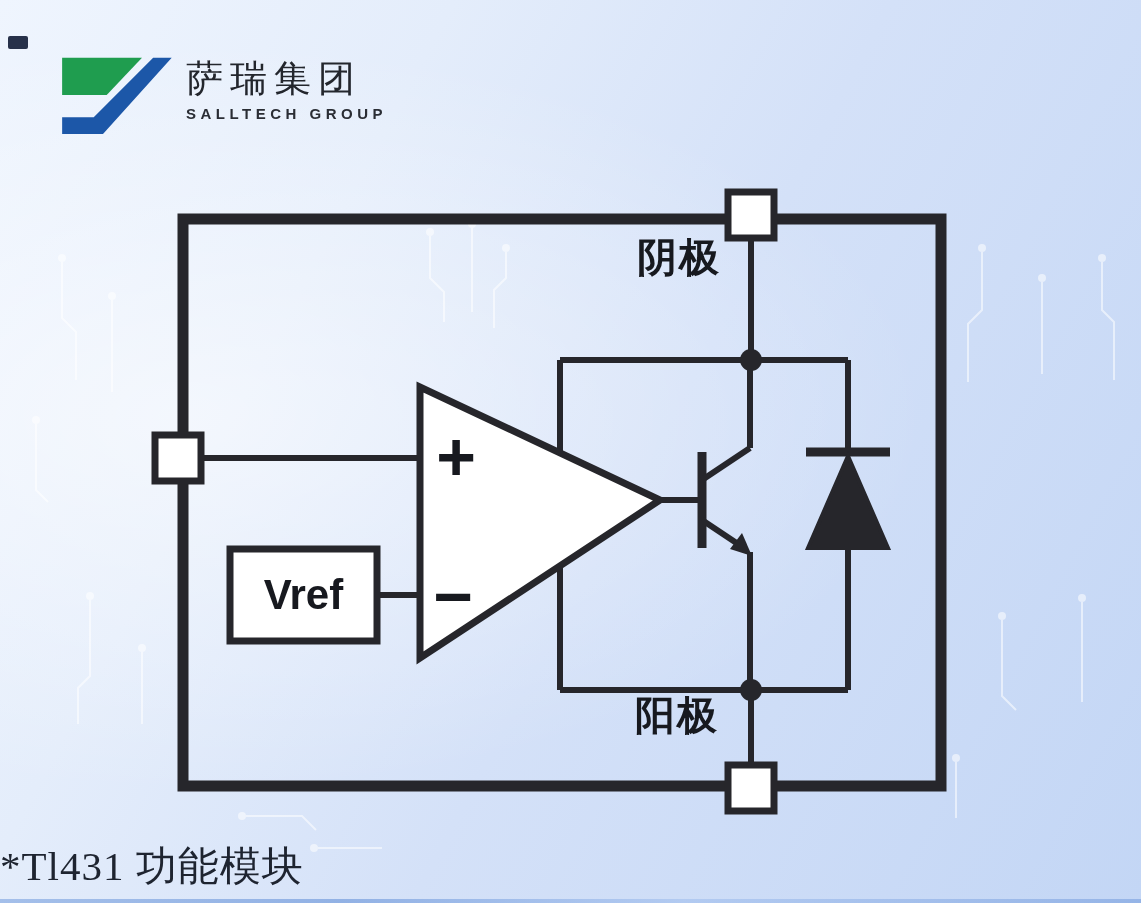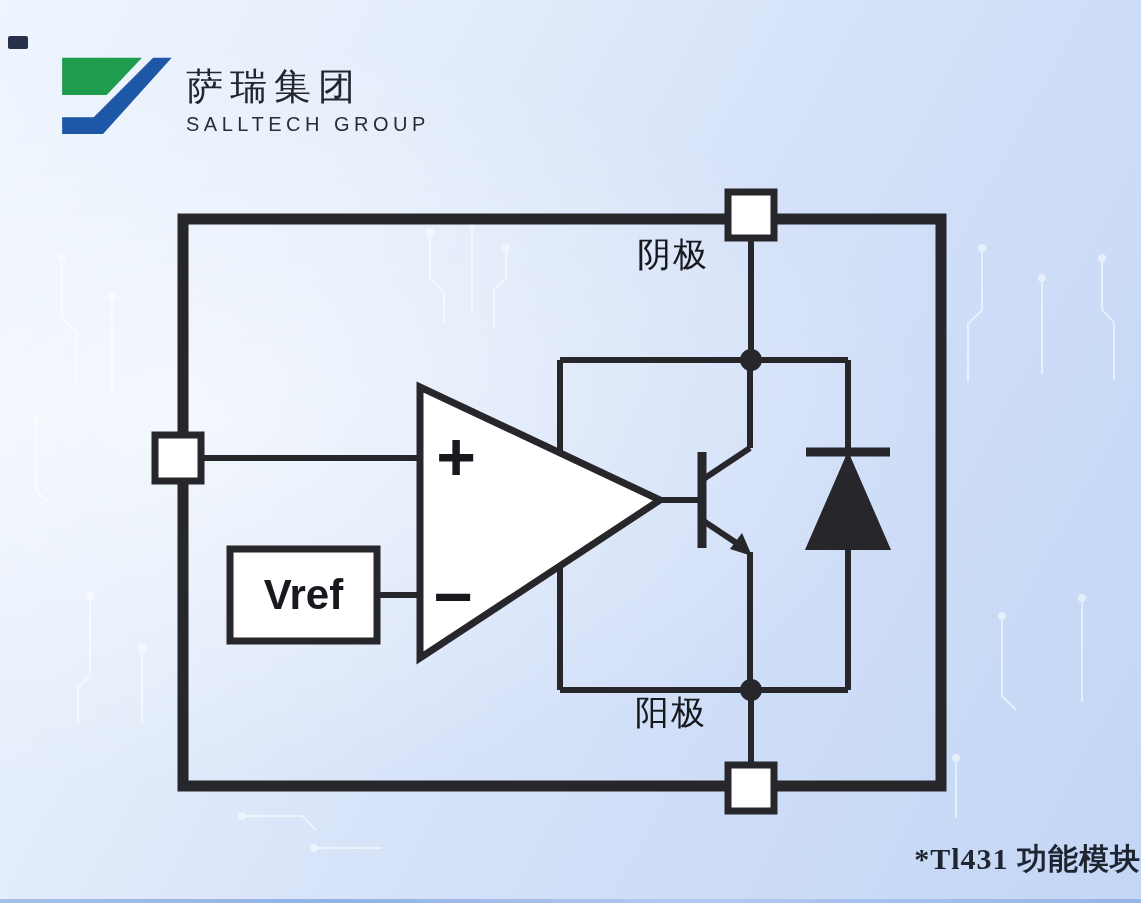--- a/index.html
+++ b/index.html
@@ -22,52 +22,52 @@
     background:#27314a;border-radius:2px;
   }
   .bottom-edge{
     position:absolute;left:0;bottom:0;width:100%;height:4px;
     background:linear-gradient(90deg,#8fb0e4 0%,#7ba1de 30%,#a9c4ef 60%,#86a9e2 100%);
     opacity:.75;
   }
   
   .brand{position:absolute;left:60px;top:56px;display:flex;align-items:flex-start;}
   .logo-mark{width:112px;height:78px;display:block;}
-  .brand-text{margin-left:14px;padding-top:2px;margin-top:8px;}
+  .brand-text{margin-left:14px;padding-top:2px;}
   .brand-zh{
     font-size:37px;letter-spacing:7px;color:#23262d;font-weight:500;line-height:1.15;
   }
   .brand-en{
-    margin-top:4px;font-size:20px;letter-spacing:4.5px;color:#2a2d34;font-weight:400;
+    margin-top:4px;font-size:15px;letter-spacing:4.5px;color:#2a2d34;font-weight:700;
   }
   
   .lbl{
-    position:absolute;font-weight:400;font-size:34px;letter-spacing:2px;color:#17191f;
+    position:absolute;font-weight:700;font-size:40px;letter-spacing:2px;color:#17191f;
     white-space:nowrap;line-height:1;
   }
   .lbl-cathode{left:637px;top:237px;}
   .lbl-ref{left:181px;top:375px;}
   .lbl-anode{left:635px;top:695px;}
   .vref-text{
     position:absolute;left:230px;top:549px;width:147px;height:92px;
     display:flex;align-items:center;justify-content:center;
     font-weight:800;font-size:42px;color:#17191f;
   }
   .op-sign{
     position:absolute;width:70px;height:70px;
     display:flex;align-items:center;justify-content:center;
     font-weight:900;color:#17191f;line-height:1;
   }
   .op-plus{left:421px;top:421px;font-size:68px;}
   .op-minus{left:418px;top:561px;font-size:68px;}
   .caption{
     position:absolute;left:0;top:839px;width:100%;
-    text-align:right;
+    text-align:left;
     font-family:"Liberation Serif","DejaVu Serif",serif;
-    font-size:30px;font-weight:700;color:#1e2430;letter-spacing:1px;
+    font-size:41px;font-weight:400;color:#1e2430;letter-spacing:1px;
   }
 </style>
 </head>
 <body>
 
 <div class="page">
 
   <div class="glow"></div>
 
   <svg class="traces" viewBox="0 0 1141 903" aria-hidden="true">

